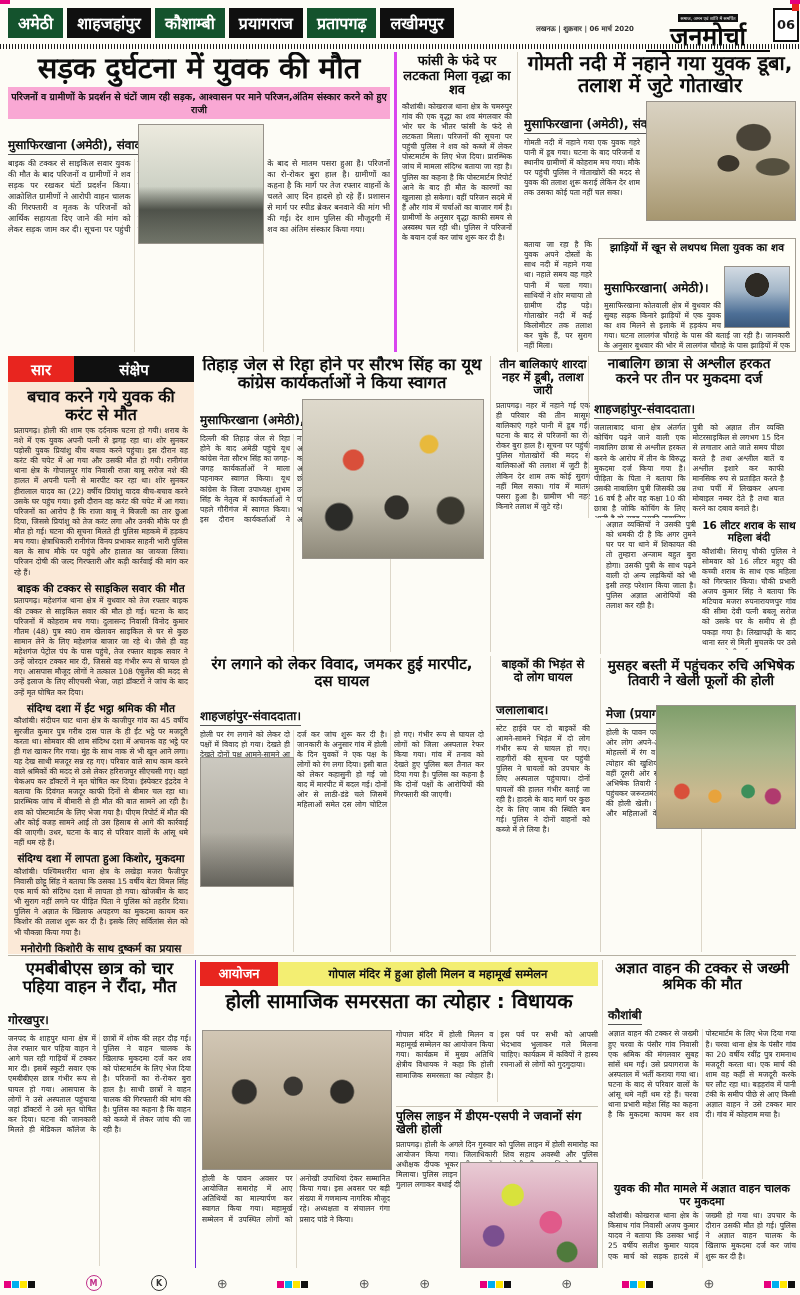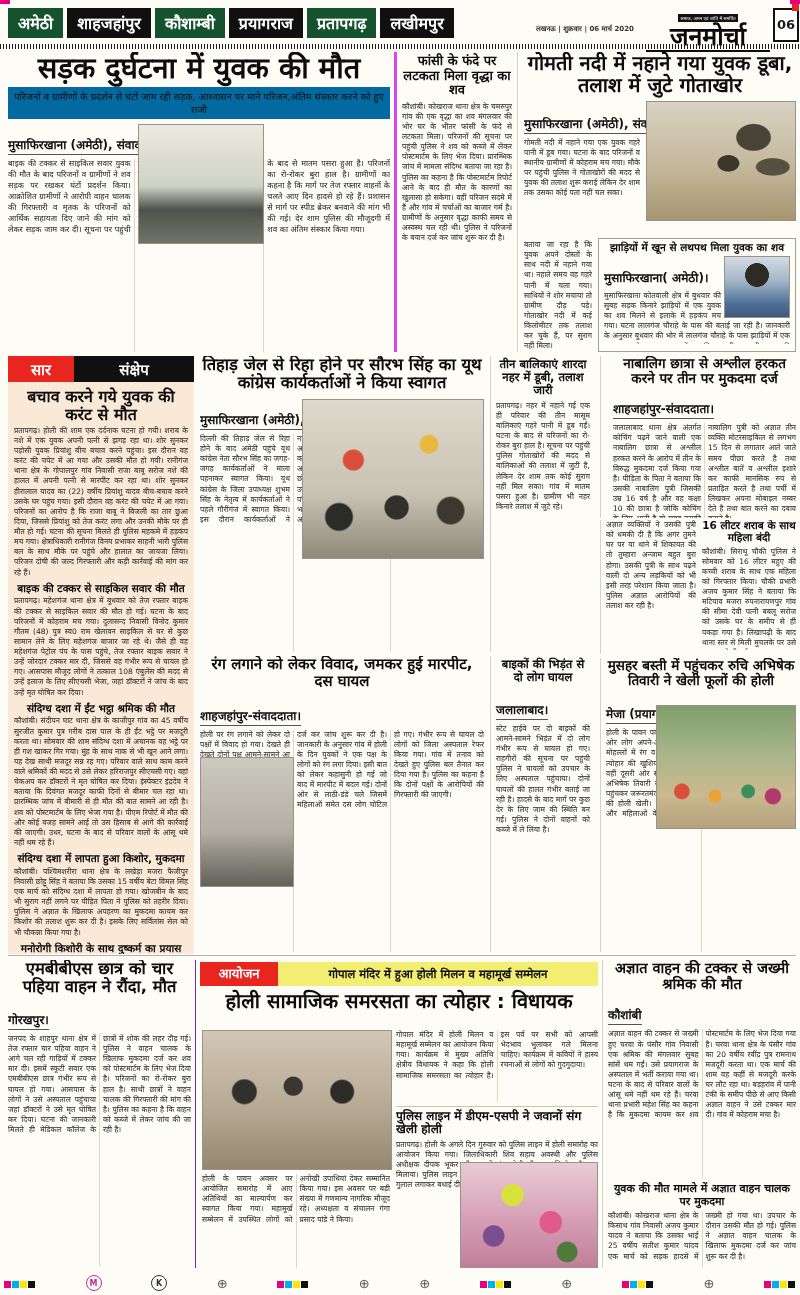--- a/index.html
+++ b/index.html
@@ -17,21 +17,21 @@
   .tag.red{background:#14532d}.tag.blk{background:#101010}
   .ph{border:1px solid #97928a}
   .ph-road{background:linear-gradient(180deg,rgba(0,0,0,0) 52%,rgba(35,38,32,.72) 72%,rgba(66,69,60,.55) 100%),linear-gradient(180deg,#eceade 0%,#ccd0c4 55%,#a8ad9e 100%)}
   .ph-river{background:radial-gradient(ellipse at 72% 30%,#4a4438 0 11%,transparent 12%),radial-gradient(ellipse at 55% 52%,#3c362c 0 9%,transparent 10%),radial-gradient(ellipse at 85% 55%,#55503f 0 9%,transparent 10%),linear-gradient(180deg,#d9d2c2 0%,#c4b89c 55%,#a6966f 100%)}
   .ph-portrait{background:radial-gradient(circle at 50% 30%,#2e2a24 0 22%,transparent 23%),linear-gradient(180deg,#d3dbe3 0%,#a3b6c8 40%,#4d6f96 78%,#3c5a7d 100%)}
   .ph-crowd{background:radial-gradient(circle at 28% 38%,#d94f3a 0 6%,transparent 7%),radial-gradient(circle at 70% 28%,#e8b93c 0 5%,transparent 6%),radial-gradient(circle at 52% 68%,#32302b 0 8%,transparent 9%),radial-gradient(circle at 20% 74%,#2b2b28 0 7%,transparent 8%),radial-gradient(circle at 82% 70%,#3a382f 0 7%,transparent 8%),linear-gradient(180deg,#ded9cc 0%,#c7c2b2 60%,#8e897a 100%)}
   .ph-holi{background:radial-gradient(circle at 38% 28%,#d8e23c 0 9%,transparent 10%),radial-gradient(circle at 66% 52%,#e05a8a 0 10%,transparent 11%),radial-gradient(circle at 24% 64%,#7a4f8f 0 8%,transparent 9%),radial-gradient(circle at 78% 78%,#4f7a3c 0 7%,transparent 8%),linear-gradient(180deg,#e9cbd4 0%,#d49ab2 55%,#b97a92 100%)}
   .ph-village{background:radial-gradient(circle at 18% 70%,#d94f3a 0 5%,transparent 6%),radial-gradient(circle at 42% 74%,#e8a33c 0 5%,transparent 6%),radial-gradient(circle at 66% 70%,#3c8f5a 0 5%,transparent 6%),radial-gradient(circle at 84% 74%,#b03a6e 0 5%,transparent 6%),linear-gradient(180deg,#7f9e6b 0%,#a8b58a 38%,#cbb98f 72%,#b3a27c 100%)}
   .ph-group{background:radial-gradient(circle at 22% 44%,#32302c 0 7%,transparent 8%),radial-gradient(circle at 48% 40%,#3a3733 0 7%,transparent 8%),radial-gradient(circle at 74% 44%,#2e2c28 0 7%,transparent 8%),linear-gradient(180deg,#d2c7b5 0%,#b5a892 58%,#93876f 100%)}
   .ph-grey{background:linear-gradient(180deg,rgba(0,0,0,0) 58%,rgba(40,40,38,.5) 100%),linear-gradient(180deg,#ccc9c0 0%,#a09c90 100%)}
-  .ylw{background:#0369a1;color:#111;font-weight:normal}
+  .ylw{background:#f9a8d4;color:#111;font-weight:bold}
   .dotline{background:repeating-linear-gradient(90deg,#1c1c1c 0 1px,transparent 1px 3px)}
   .sq{display:inline-block;width:7px;height:7px;margin-right:1px;vertical-align:middle}
   .mcirc{display:inline-flex;align-items:center;justify-content:center;width:14px;height:14px;border-radius:50%;font-size:8px;font-weight:bold}
   .cross{font-size:13px;color:#555;line-height:1}
   .rule-l{border-left:1px solid #d8d2c4}
   .saar-bg{background:#fbe9d7}
   .boxed{border:1px solid #a39e93;background:#fffef6}
 </style>
 </head>
 <body>
@@ -74,21 +74,21 @@
   <h2 class="center" style="font-size:20px">गोमती नदी में नहाने गया युवक डूबा, तलाश में जुटे गोताखोर</h2>
   <div style="position:relative;margin-top:4px;height:126px">
     <div class="byline">मुसाफिरखाना (अमेठी), संवाददाता</div>
     <div class="bt-s clip" style="width:116px;height:104px">गोमती नदी में नहाने गया एक युवक गहरे पानी में डूब गया। घटना के बाद परिजनों व स्थानीय ग्रामीणों में कोहराम मच गया। मौके पर पहुंची पुलिस ने गोताखोरों की मदद से युवक की तलाश शुरू कराई लेकिन देर शाम तक उसका कोई पता नहीं चल सका।</div>
     <div class="abs ph ph-river" style="left:122px;top:0;width:148px;height:118px"></div>
   </div>
 </div>
 <div class="abs bt-s clip" style="left:524px;top:240px;width:68px;height:112px">बताया जा रहा है कि युवक अपने दोस्तों के साथ नदी में नहाने गया था। नहाते समय वह गहरे पानी में चला गया। साथियों ने शोर मचाया तो ग्रामीण दौड़ पड़े। गोताखोर नदी में कई किलोमीटर तक तलाश कर चुके हैं, पर सुराग नहीं मिला।</div>
 
 <div class="abs clip boxed" style="left:598px;top:238px;width:198px;height:114px;box-sizing:border-box;padding:3px 5px">
-  <h4 class="center" style="font-size:10.5px;margin-bottom:2px">झाड़ियों में खून से लथपथ मिला युवक का शव</h4>
+  <h4 class="center" style="font-size:10.5px;margin-bottom:12px">झाड़ियों में खून से लथपथ मिला युवक का शव</h4>
   <div class="bt-s clip" style="height:88px">
     <span class="ph ph-portrait" style="float:right;width:64px;height:60px;margin:0 0 2px 3px"></span>
     <span class="byline" style="border:none">मुसाफिरखाना( अमेठी)।</span>
     <span>मुसाफिरखाना कोतवाली क्षेत्र में बुधवार की सुबह सड़क किनारे झाड़ियों में एक युवक का शव मिलने से इलाके में हड़कंप मच गया। घटना लालगंज चौराहे के पास की बताई जा रही है। जानकारी के अनुसार बुधवार की भोर में लालगंज चौराहे के पास झाड़ियों में एक युवक खून से लथपथ हालत में पड़ा मिला। वहीं कुछ दूरी पर उसकी मोटरसाइकिल भी गिरी हुई थी। सुबह टहलने निकले ग्रामीणों की नजर जब युवक पर पड़ी तो क्षेत्र में सनसनी फैल गई। ग्रामीणों ने तुरंत इसकी सूचना पुलिस को दी।</span>
   </div>
 </div>
 
 <div class="abs clip saar-bg" style="left:8px;top:356px;width:186px;height:598px">
   <div style="display:flex">
     <div style="background:#e8251f;color:#fff;font-weight:bold;font-size:15px;width:66px;text-align:center;padding:3px 0">सार</div>
@@ -115,21 +115,21 @@
     <div class="bt-s cols3 clip" style="height:226px">दिल्ली की तिहाड़ जेल से रिहा होने के बाद अमेठी पहुंचे यूथ कांग्रेस नेता सौरभ सिंह का जगह-जगह कार्यकर्ताओं ने माला पहनाकर स्वागत किया। यूथ कांग्रेस के जिला उपाध्यक्ष शुभम सिंह के नेतृत्व में कार्यकर्ताओं ने पहले गौरीगंज में स्वागत किया। इस दौरान कार्यकर्ताओं ने नारेबाजी कर समर्थन जताया। इस अवसर पर कहा गया कि यूथ कांग्रेस कार्यकर्ताओं ने कभी भी अपने साथियों को अकेला नहीं छोड़ा है। संगठन की ओर से उनका सम्मान करते हुए हर परिस्थिति में साथ खड़े रहने का भरोसा दिया। उन्होंने कहा कि पूरा अमेठी यूथ कांग्रेस उनके साथ मजबूती से खड़ी है और हर परिस्थिति में अपने साथियों के सम्मान और न्याय की लड़ाई लड़ी जाएगी। यूथ कांग्रेस राहुल गांधी जी और प्रियंका गांधी जी की विचारधारा के साथ मजबूती से खड़ी है।</div>
     <div class="abs ph ph-crowd" style="left:102px;top:2px;width:180px;height:158px"></div>
   </div>
 </div>
 
 <div class="abs clip rule-l" style="left:490px;top:356px;width:100px;height:296px;padding-left:5px;box-sizing:border-box">
   <h4 class="center" style="font-size:11.5px;margin:2px 0 4px">तीन बालिकाएं शारदा नहर में डूबी, तलाश जारी</h4>
   <div class="bt-s">प्रतापगढ़। नहर में नहाने गई एक ही परिवार की तीन मासूम बालिकाएं गहरे पानी में डूब गईं। घटना के बाद से परिजनों का रो-रोकर बुरा हाल है। सूचना पर पहुंची पुलिस गोताखोरों की मदद से बालिकाओं की तलाश में जुटी है, लेकिन देर शाम तक कोई सुराग नहीं मिल सका। गांव में मातम पसरा हुआ है। ग्रामीण भी नहर किनारे तलाश में जुटे रहे।</div>
 </div>
 
-<div class="abs clip rule-l" style="left:600px;top:356px;width:196px;height:162px;padding-left:12px;box-sizing:border-box">
+<div class="abs clip rule-l" style="left:588px;top:356px;width:196px;height:162px;padding-left:5px;box-sizing:border-box">
   <h3 class="center" style="font-size:13.5px">नाबालिग छात्रा से अश्लील हरकत करने पर तीन पर मुकदमा दर्ज</h3>
   <div class="byline">शाहजहांपुर-संवाददाता।</div>
   <div class="bt-s cols2 clip" style="height:112px">जलालाबाद थाना क्षेत्र अंतर्गत कोचिंग पढ़ने जाने वाली एक नाबालिग छात्रा से अश्लील हरकत करने के आरोप में तीन के विरुद्ध मुकदमा दर्ज किया गया है। पीड़िता के पिता ने बताया कि उसकी नाबालिग पुत्री जिसकी उम्र 16 वर्ष है और वह कक्षा 10 की छात्रा है जोकि कोचिंग के लिए आती है वो सुबह उसकी नाबालिग पुत्री को अज्ञात तीन व्यक्ति मोटरसाइकिल से लगभग 15 दिन से लगातार आते जाते समय पीछा करते है तथा अश्लील बातें व अश्लील इशारे कर काफी मानसिक रुप से प्रताड़ित करते है तथा पर्ची में लिखकर अपना मोबाइल नम्बर देते है तथा बात करने का दबाव बनाते है।</div>
 </div>
 <div class="abs clip rule-l" style="left:600px;top:520px;width:196px;height:134px;padding-left:5px;box-sizing:border-box">
   <div class="bt-s clip" style="float:left;width:90px;height:130px">अज्ञात व्यक्तियों ने उसकी पुत्री को धमकी दी है कि अगर तुमने घर पर या थाने में शिकायत की तो तुम्हारा अन्जाम बहुत बुरा होगा। उसकी पुत्री के साथ पढ़ने वाली दो अन्य लड़कियों को भी इसी तरह परेशान किया जाता है। पुलिस अज्ञात आरोपियों की तलाश कर रही है।</div>
   <div class="clip" style="float:right;width:94px;height:130px">
     <h4 class="center" style="font-size:10.5px;margin-bottom:3px">16 लीटर शराब के साथ महिला बंदी</h4>
     <div class="bt-s">कौशांबी। सिराथू चौकी पुलिस ने सोमवार को 16 लीटर महुए की कच्ची शराब के साथ एक महिला को गिरफ्तार किया। चौकी प्रभारी अजय कुमार सिंह ने बताया कि मटियाव मजरा रुपनारायणपुर गांव की सीमा देवी पत्नी बबलू सरोज को उसके घर के समीप से ही पकड़ा गया है। लिखापढ़ी के बाद थाना स्तर से मिली मुचलके पर उसे जमानत दे दी गई।</div>
   </div>

